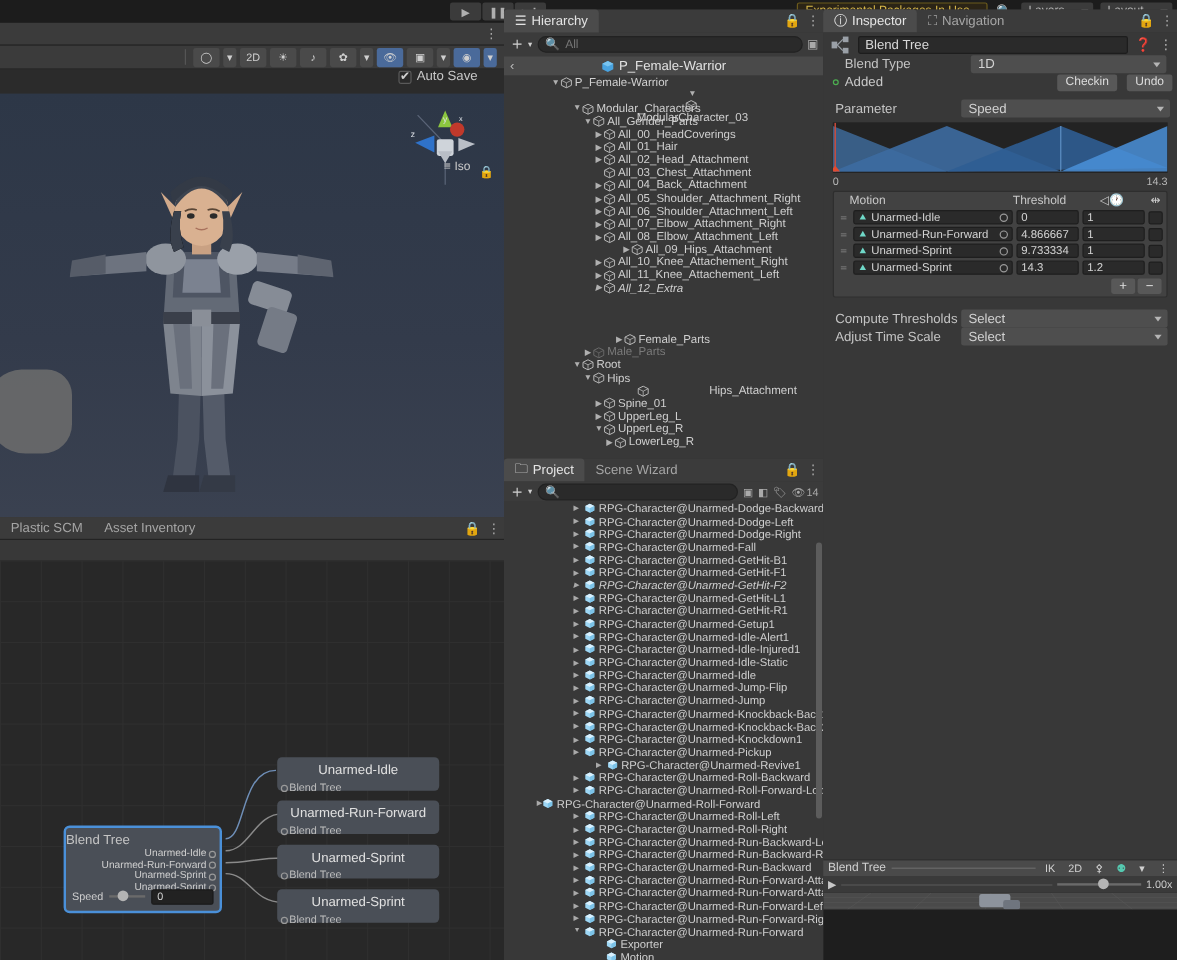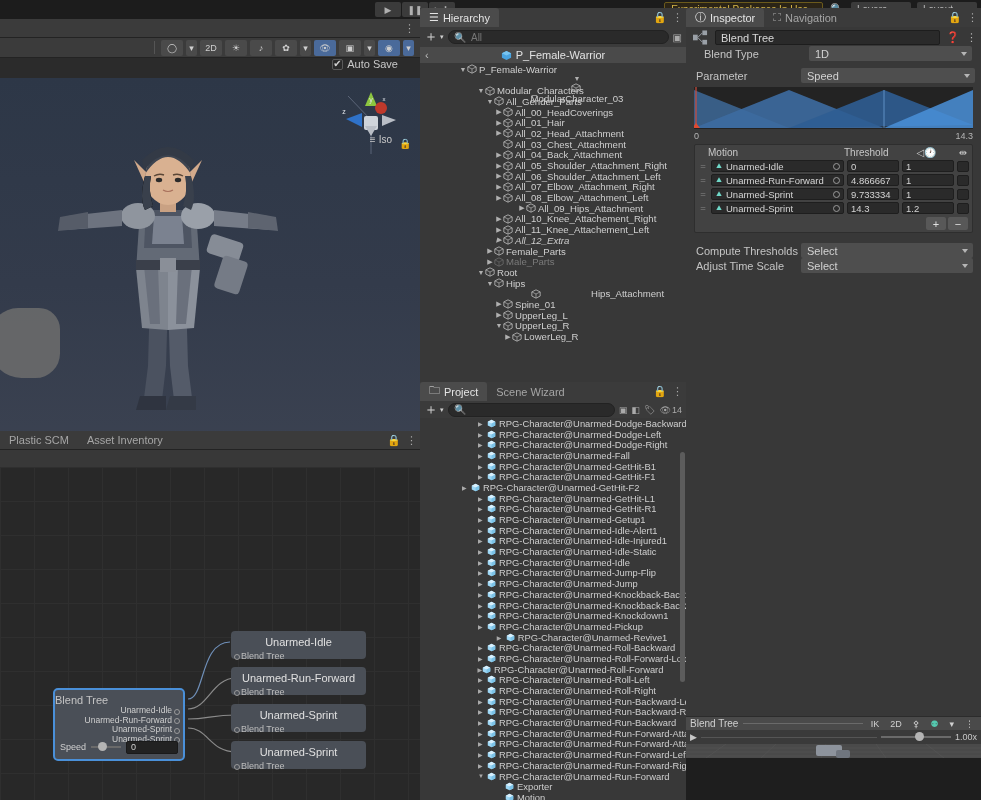--- a/index.html
+++ b/index.html
@@ -466,21 +466,21 @@
         <span>All_11_Knee_Attachement_Left</span>
       </div>
       <div class="trow" style="padding-left: 75px; font-style: italic;">
         <span class="tarrow">▶</span>
         <span class="ticon"><svg width="10" height="10" viewBox="0 0 12 12">
             <path d="M6 1 L11 3.5 L11 8.5 L6 11 L1 8.5 L1 3.5 Z" fill="none" stroke="#b9b9b9" stroke-width="1"></path>
             <path d="M6 6 L11 3.5 M6 6 L1 3.5 M6 6 L6 11" stroke="#b9b9b9" stroke-width="0.8" fill="none"></path>
           </svg></span>
         <span>All_12_Extra</span>
       </div>
-      <div class="trow" style="padding-left: 66px;">
+      <div class="trow" style="padding-left: 92px; margin-top: 32px;">
         <span class="tarrow">▶</span>
         <span class="ticon"><svg width="10" height="10" viewBox="0 0 12 12">
             <path d="M6 1 L11 3.5 L11 8.5 L6 11 L1 8.5 L1 3.5 Z" fill="none" stroke="#b9b9b9" stroke-width="1"></path>
             <path d="M6 6 L11 3.5 M6 6 L1 3.5 M6 6 L6 11" stroke="#b9b9b9" stroke-width="0.8" fill="none"></path>
           </svg></span>
         <span>Female_Parts</span>
       </div>
       <div class="trow dim" style="padding-left: 66px;">
         <span class="tarrow">▶</span>
         <span class="ticon"><svg width="10" height="10" viewBox="0 0 12 12">
@@ -622,21 +622,21 @@
       </div>
       <div class="prow" style="padding-left: 58px;">
         <span style="width: 9px; font-size: 6px; color: rgb(169, 169, 169); flex: 0 0 9px;">▶</span>
         <span class="pbox"><svg width="9" height="9" viewBox="0 0 12 12">
             <path d="M6 1 L11 3.5 L11 8.5 L6 11 L1 8.5 L1 3.5 Z" fill="#9ed7f5"></path>
             <path d="M6 1 L11 3.5 L6 6 L1 3.5 Z" fill="#d8f0fd"></path>
             <path d="M6 6 L11 3.5 L11 8.5 L6 11 Z" fill="#7cc3e8"></path>
           </svg></span>
         <span>RPG-Character@Unarmed-GetHit-F1</span>
       </div>
-      <div class="prow" style="padding-left: 42px;">
+      <div class="prow" style="padding-left: 58px; font-style: italic;">
         <span style="width: 9px; font-size: 6px; color: rgb(169, 169, 169); flex: 0 0 9px;">▶</span>
         <span class="pbox"><svg width="9" height="9" viewBox="0 0 12 12">
             <path d="M6 1 L11 3.5 L11 8.5 L6 11 L1 8.5 L1 3.5 Z" fill="#9ed7f5"></path>
             <path d="M6 1 L11 3.5 L6 6 L1 3.5 Z" fill="#d8f0fd"></path>
             <path d="M6 6 L11 3.5 L11 8.5 L6 11 Z" fill="#7cc3e8"></path>
           </svg></span>
         <span>RPG-Character@Unarmed-GetHit-F2</span>
       </div>
       <div class="prow" style="padding-left: 58px;">
         <span style="width: 9px; font-size: 6px; color: rgb(169, 169, 169); flex: 0 0 9px;">▶</span>
@@ -775,21 +775,21 @@
       </div>
       <div class="prow" style="padding-left: 58px;">
         <span style="width: 9px; font-size: 6px; color: rgb(169, 169, 169); flex: 0 0 9px;">▶</span>
         <span class="pbox"><svg width="9" height="9" viewBox="0 0 12 12">
             <path d="M6 1 L11 3.5 L11 8.5 L6 11 L1 8.5 L1 3.5 Z" fill="#9ed7f5"></path>
             <path d="M6 1 L11 3.5 L6 6 L1 3.5 Z" fill="#d8f0fd"></path>
             <path d="M6 6 L11 3.5 L11 8.5 L6 11 Z" fill="#7cc3e8"></path>
           </svg></span>
         <span>RPG-Character@Unarmed-Roll-Forward-Loop</span>
       </div>
-      <div class="prow" style="padding-left: 53px; text-align: right;">
+      <div class="prow" style="padding-left: 23px; text-align: right;">
         <span style="width: 9px; font-size: 6px; color: rgb(169, 169, 169); flex: 0 0 9px;">▶</span>
         <span class="pbox"><svg width="9" height="9" viewBox="0 0 12 12">
             <path d="M6 1 L11 3.5 L11 8.5 L6 11 L1 8.5 L1 3.5 Z" fill="#9ed7f5"></path>
             <path d="M6 1 L11 3.5 L6 6 L1 3.5 Z" fill="#d8f0fd"></path>
             <path d="M6 6 L11 3.5 L11 8.5 L6 11 Z" fill="#7cc3e8"></path>
           </svg></span>
         <span>RPG-Character@Unarmed-Roll-Forward</span>
       </div>
       <div class="prow" style="padding-left: 58px;">
         <span style="width: 9px; font-size: 6px; color: rgb(169, 169, 169); flex: 0 0 9px;">▶</span>
@@ -932,20 +932,27 @@
       <div id="bt-name-field">Blend Tree</div>
       <span style="color:#b5b5b5;font-size:11px;">❓</span>
       <span style="color:#b5b5b5;font-size:11px;">⋮</span>
     </div>
 
     <div class="i-row" style="padding-left:18px;">
       <div class="i-label">Blend Type</div>
       <div class="i-dropdown" style="margin-right:5px;">1D</div>
     </div>
 
+    <div id="added-row">
+      <span class="dot-added"></span>
+      <span style="font-size:11px;color:#c8c8c8;">Added</span>
+      <span style="flex:1"></span>
+      <span class="vcs-btn">Checkin</span>
+      <span class="vcs-btn" style="margin-left:3px;">Undo</span>
+    </div>
 
     <div style="height:7px;"></div>
 
     <div class="i-row" style="padding-left:10px;">
       <div class="i-label">Parameter</div>
       <div class="i-dropdown" style="margin-right:2px;">Speed</div>
     </div>
 
     <div id="bt-graph-area">
       <svg viewBox="0 0 279 42" preserveAspectRatio="none" style="width:100%;height:100%;">

